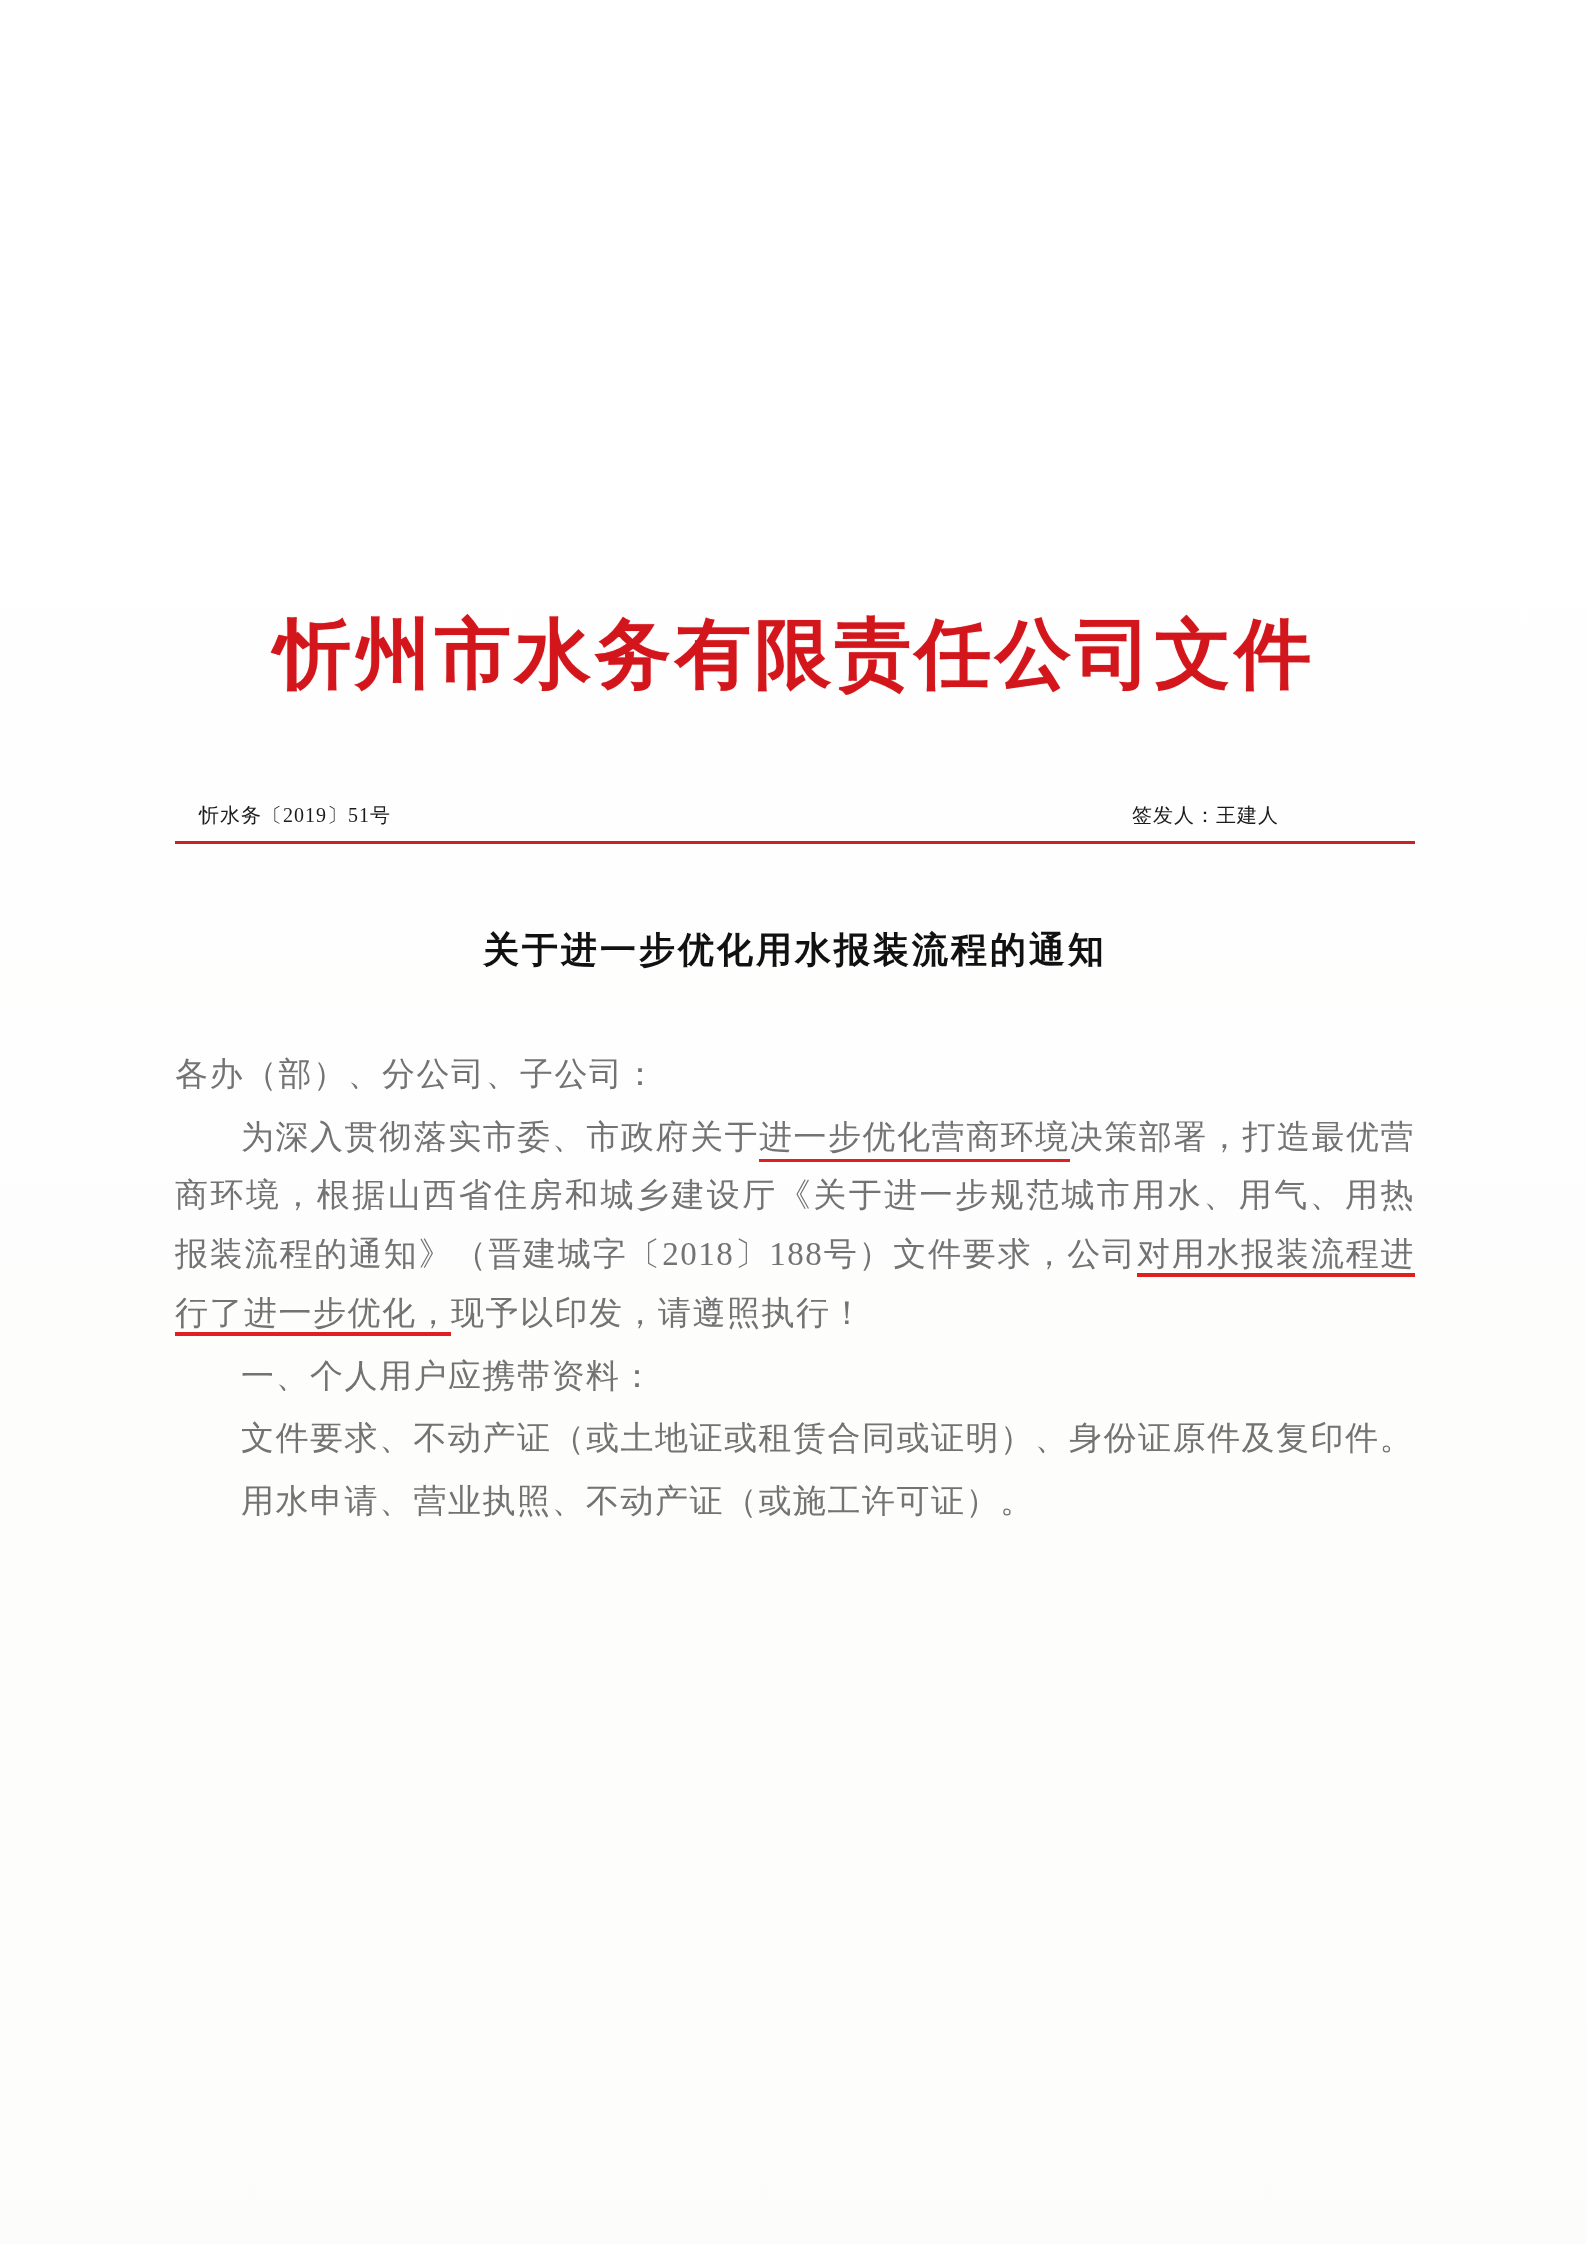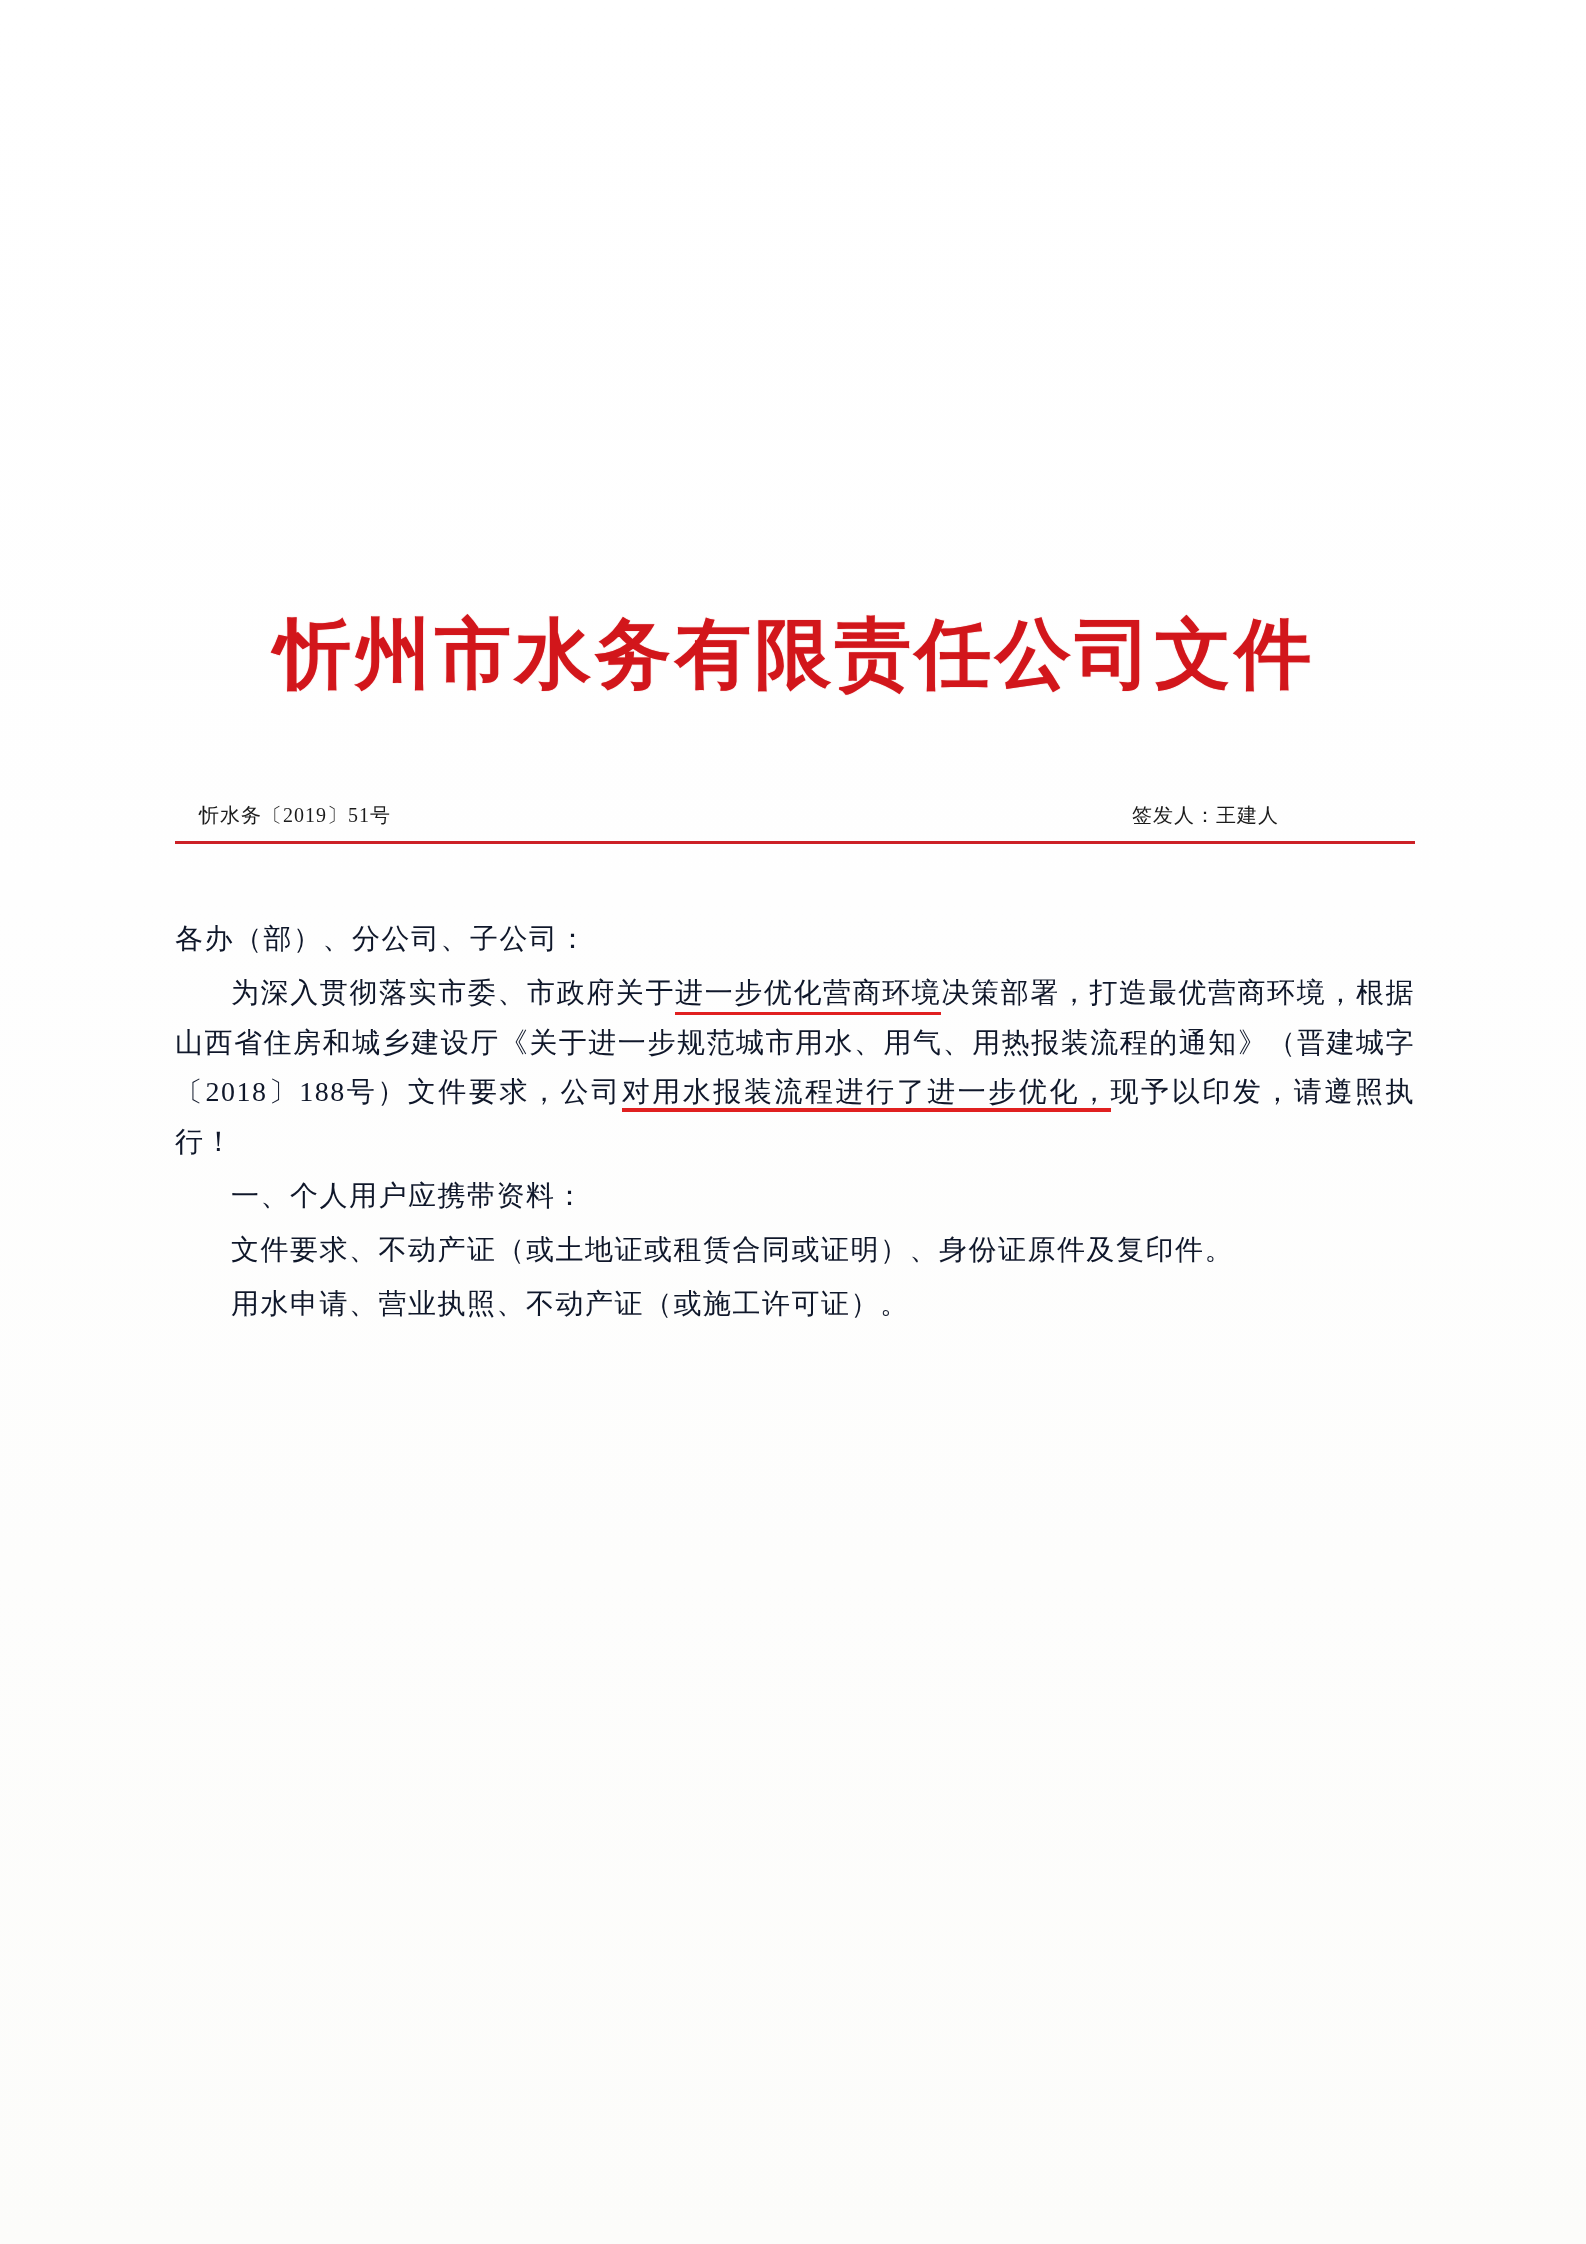--- a/index.html
+++ b/index.html
@@ -72,24 +72,24 @@
     text-align: center;
     font-family: "DejaVu Serif", "Liberation Serif", serif;
     font-weight: bold;
     font-size: 36px;
     letter-spacing: 3px;
     color: #111;
   }
 
   .content {
     margin-top: 70px;
-    font-size: 28px;
+    font-size: 33px;
     line-height: 1.78;
     letter-spacing: 1.5px;
-    color: #0f172a;
+    color: #737373;
   }
   .p { margin: 0 0 4px 0; text-align: justify; }
   .indent { text-indent: 2em; }
 
   .uline-red {
     border-bottom: 3px solid #e02020;
     padding-bottom: 4px;
   }
   .uline-red-thick {
     border-bottom: 4px solid #e02020;
@@ -106,20 +106,21 @@
 
     <div class="masthead">忻州市水务有限责任公司文件</div>
 
     <div class="meta-row">
       <div class="meta-left">忻水务〔2019〕51号</div>
       <div class="meta-right">签发人：王建人</div>
     </div>
 
     <div class="red-rule"></div>
 
+    <div class="doc-title">关于进一步优化用水报装流程的通知</div>
 
     <div class="content">
 
       <p class="p">各办（部）、分公司、子公司：</p>
 
       <p class="p indent">
         <span>为深入贯彻落实市委、市政府关于</span><span class="uline-red">进一步优化营商环境</span><span>决策部署，打造最优营商环境，根据山西省住房和城乡建设厅《关于进一步规范城市用水、用气、用热报装流程的通知》（晋建城字〔2018〕188号）文件要求，公司</span><span class="uline-red-thick">对用水报装流程进行了进一步优化，</span><span>现予以印发，请遵照执行！</span>
       </p>
 
       <p class="p indent">一、个人用户应携带资料：</p>

